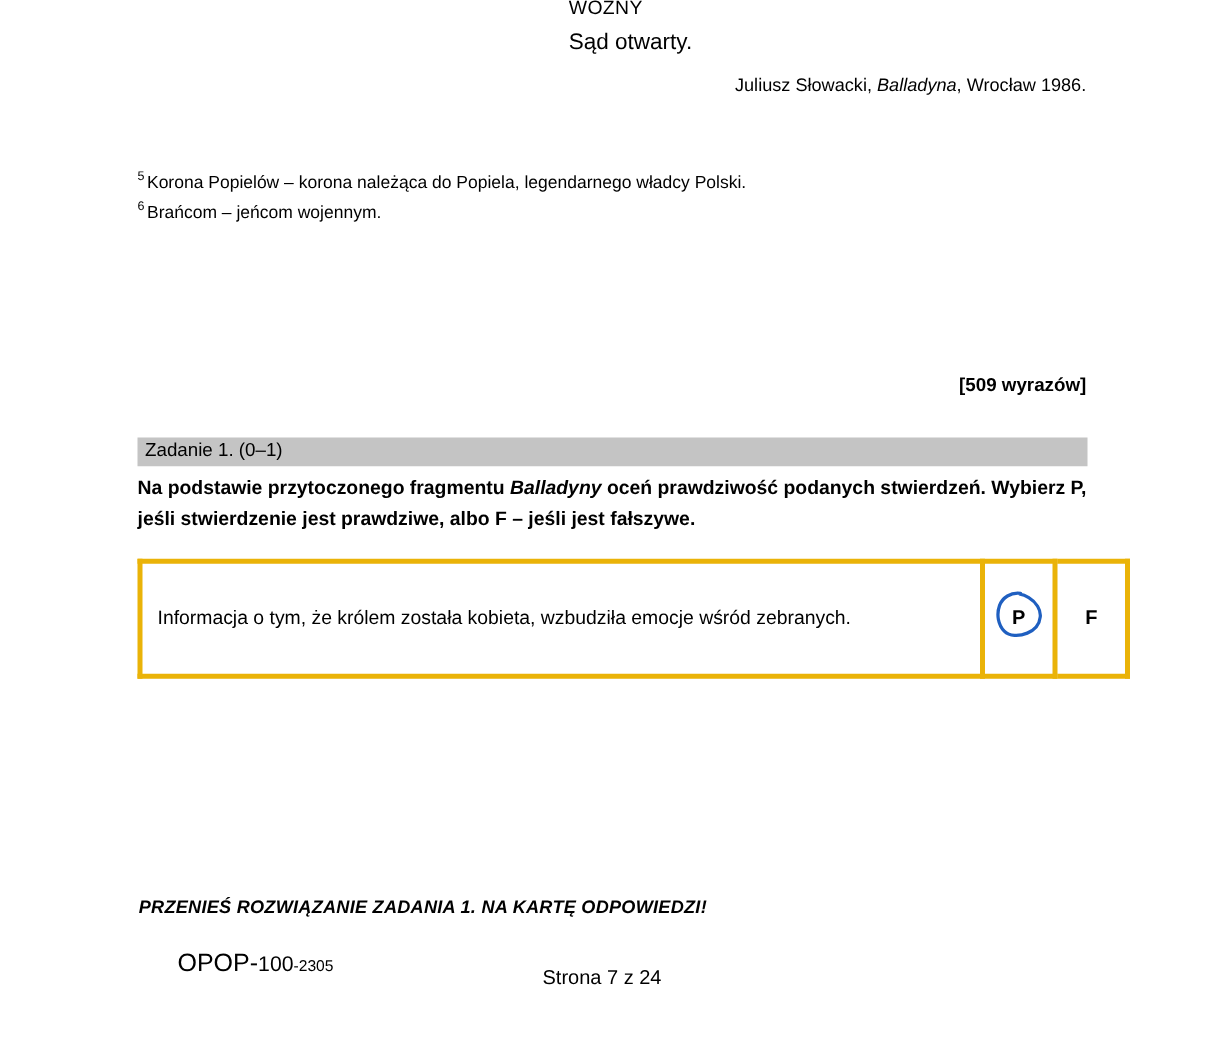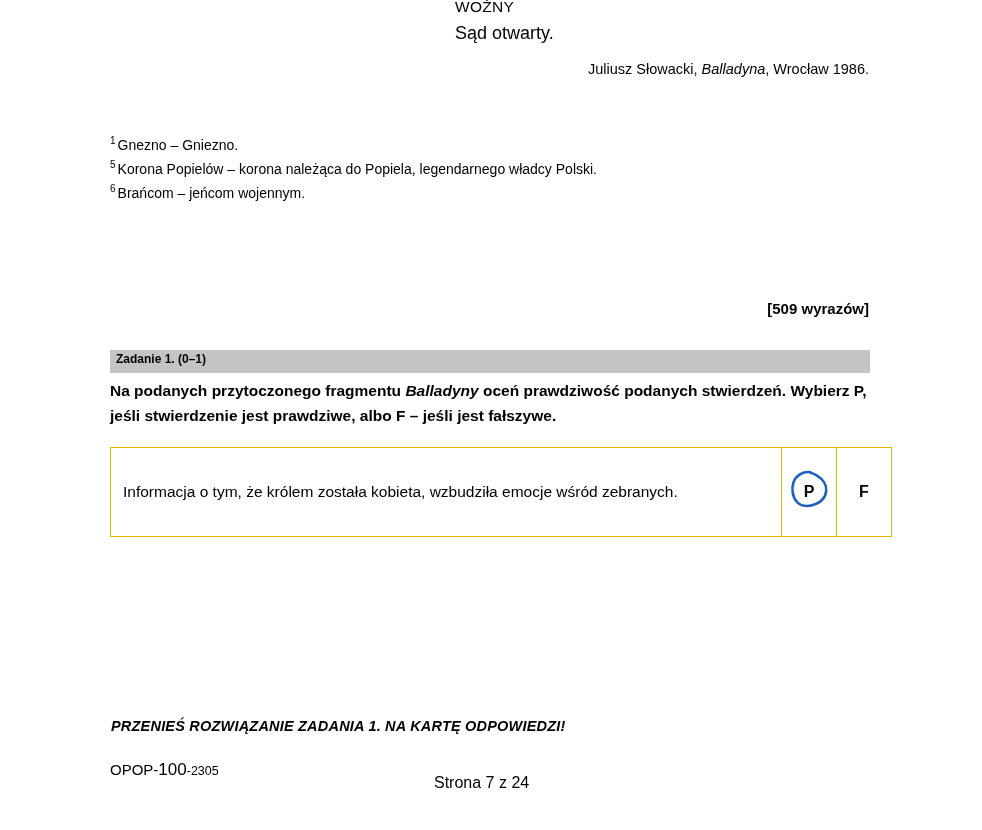--- a/index.html
+++ b/index.html
@@ -76,22 +76,22 @@
     left: 110px;
     top: 350px;
     width: 760px;
     height: 23px;
     background: #c4c4c4;
   }
   .task-header-label {
     position: absolute;
     left: 6px;
     top: 2px;
-    font-size: 12px;
-    font-weight: bold;
+    font-size: 15px;
+    font-weight: normal;
     white-space: nowrap;
     text-align: right;
   }
   .task-instruction {
     position: absolute;
     left: 110px;
     top: 378px;
     width: 775px;
     font-size: 15.5px;
     font-weight: bold;
@@ -102,21 +102,21 @@
   
   .answer-table {
     position: absolute;
     left: 110px;
     top: 447px;
     width: 760px;
     border-collapse: collapse;
     table-layout: fixed;
   }
   .answer-table td {
-    border: 1px solid #eab308;
+    border: 4px solid #eab308;
     padding: 0;
     vertical-align: middle;
   }
   .answer-table td.statement {
     width: 648px;
     padding: 12px 10px 12px 12px;
     font-size: 15.5px;
     line-height: 26px;
     text-align: left;
   }
@@ -154,21 +154,21 @@
     font-style: italic;
     letter-spacing: 0.2px;
     white-space: nowrap;
   }
   .footer-code {
     position: absolute;
     left: 110px;
     top: 760px;
     white-space: nowrap;
   }
-  .footer-code .seg-a { font-size: 15px; }
+  .footer-code .seg-a { font-size: 20px; margin-left: 32px; }
   .footer-code .seg-b { font-size: 17px; }
   .footer-code .seg-c { font-size: 12.5px; }
   .footer-page {
     position: absolute;
     left: 434px;
     top: 774px;
     font-size: 16px;
     white-space: nowrap;
   }
 </style>
@@ -176,31 +176,30 @@
 <body>
 
 <div class="drama-block">
   <div class="drama-role">WOŹNY</div>
   <div class="drama-line">Sąd otwarty.</div>
 </div>
 
 <div class="attribution"><span>Juliusz Słowacki,</span> <span class="italic">Balladyna</span><span>, Wrocław 1986.</span></div>
 
 <div class="footnotes">
-  <div class="footnote"><sup>1</sup><span>Gnezno – Gniezno.</span></div>
   <div class="footnote"><sup>5</sup><span>Korona Popielów – korona należąca do Popiela, legendarnego władcy Polski.</span></div>
   <div class="footnote"><sup>6</sup><span>Brańcom – jeńcom wojennym.</span></div>
 </div>
 
 <div class="word-count">[509 wyrazów]</div>
 
 <div class="task-header-bar">
   <span class="task-header-label">Zadanie 1. (0–1)</span>
 </div>
-<div class="task-instruction"><span>Na podanych przytoczonego fragmentu </span><span class="italic">Balladyny</span><span> oceń prawdziwość podanych stwierdzeń. Wybierz P, jeśli stwierdzenie jest prawdziwe, albo F – jeśli jest fałszywe.</span></div>
+<div class="task-instruction"><span>Na podstawie przytoczonego fragmentu </span><span class="italic">Balladyny</span><span> oceń prawdziwość podanych stwierdzeń. Wybierz P, jeśli stwierdzenie jest prawdziwe, albo F – jeśli jest fałszywe.</span></div>
 
 <table class="answer-table">
   <tbody>
     <tr class="row-1">
       <td class="statement">Informacja o tym, że królem została kobieta, wzbudziła emocje wśród zebranych.</td>
       <td class="opt">
         <span class="ink-ring">
           <svg width="46" height="46" viewBox="0 0 46 46">
             <path d="M24.5 5.2 C16.5 4.2 10.0 8.5 7.6 15.0 C5.0 22.2 6.6 30.5 11.4 35.4 C15.6 39.6 23.0 39.8 29.8 37.0 C35.6 34.6 39.6 29.8 40.2 24.0 C40.8 18.2 37.0 12.2 31.0 8.6 C28.6 7.1 26.2 6.1 24.0 5.8" fill="none" stroke="#1f5fc0" stroke-width="2.6" stroke-linecap="round" stroke-linejoin="round"></path>
           </svg>

